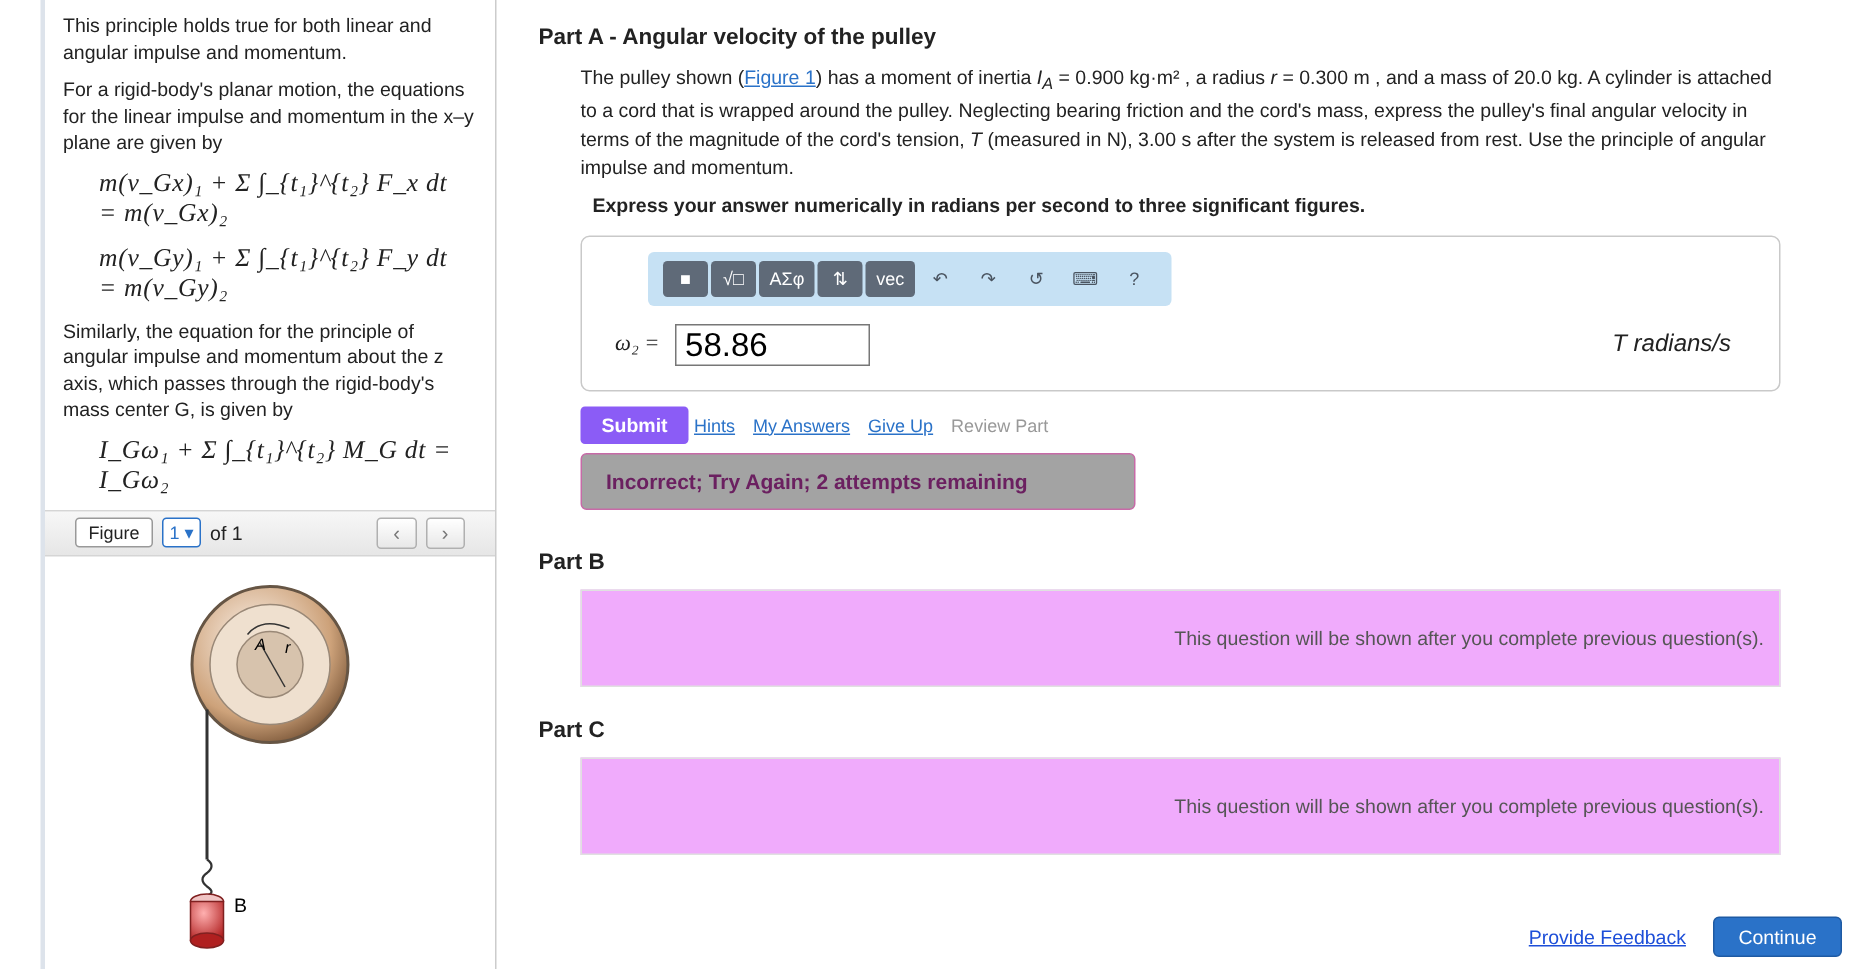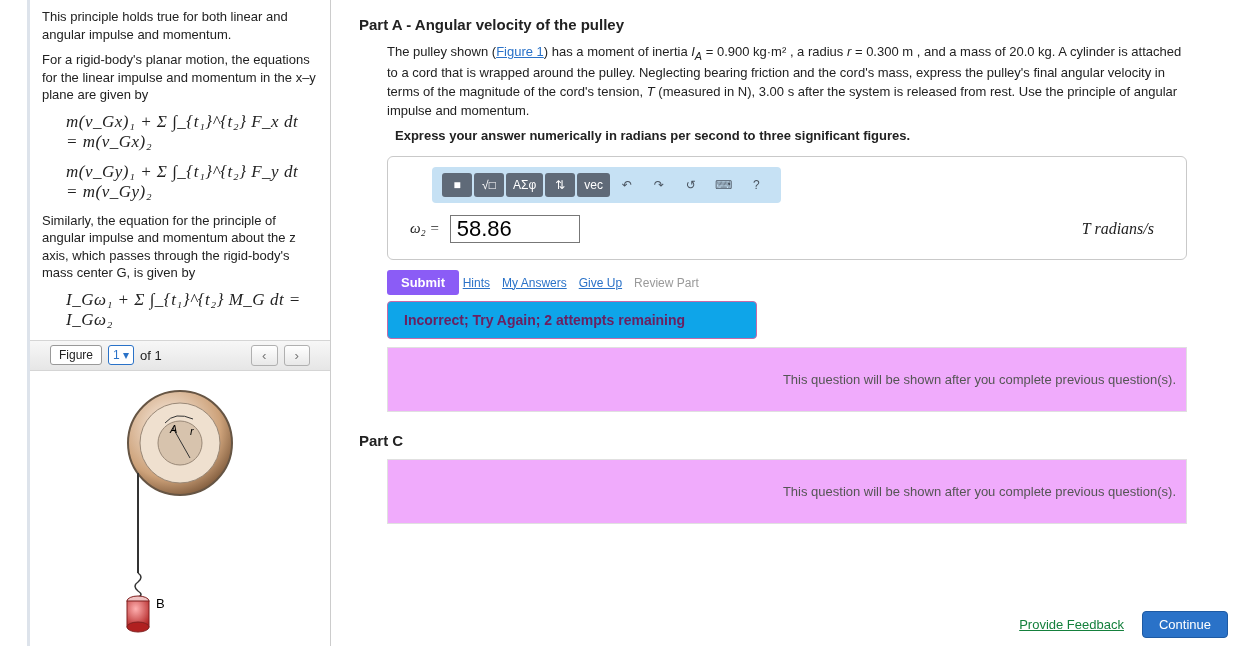--- a/index.html
+++ b/index.html
@@ -20,30 +20,30 @@
   .ptext { margin: 0 0 6px 28px; line-height:1.45; max-width: 800px;}
   .ptext a { color:#2a72c8; text-decoration: underline; }
   .bold { font-weight:bold;margin-left:36px; }
   .answerbox { border:1px solid #c9c9c9; border-radius:6px; margin: 10px 0 6px 28px; padding: 10px 14px 16px 14px; max-width: 800px;}
   .toolbar { display:inline-flex; align-items:center; gap:2px; background:#c6e1f4; border-radius:4px; padding:6px 10px; margin: 0 0 12px 30px;}
   .tb { background:#5f6a78; color:#fff; border:none; border-radius:3px; padding:3px 7px; font-size:12px; cursor:pointer; display:flex; align-items:center; justify-content:center; min-width:30px; height:24px;}
   .tb.lite { background:transparent; color:#4a5460;}
   .ansrow { display:flex; align-items:center; gap:10px; margin-left: 8px;}
   .omega { font-style: italic; font-family:"Times New Roman",serif; font-size:15px;}
   .ansinput { font-size:22px; padding:0 6px; width:130px; border:1px solid #777;}
-  .unit { font-style: italic; font-family:Liberation Serif, serif; font-size:16px; margin-left:auto; padding-right:18px;}
+  .unit { font-style: italic; font-family:Liberation Sans, sans-serif; font-size:16px; margin-left:auto; padding-right:18px;}
   .actionrow { margin: 10px 0 6px 28px;}
   .submit { background:#8b5cf6; color:#fff; border:none; border-radius:3px; padding:5px 14px; font-size:13px; font-weight:bold; cursor:pointer;}
   .linkbar { display:inline-flex; gap:12px; margin-left:0; font-size:12px;}
   .linkbar a { color:#2a72c8; text-decoration: underline; cursor:pointer;}
   .linkbar .grey { color:#999; text-decoration:none; cursor:default;}
-  .incorrect { margin: 6px 0 0 28px; border:1px solid #c76aa7; background:#0ea5e9; border-radius:4px; padding:10px 16px; color:#6b2060; font-size:14px; font-weight:bold; max-width:370px;}
+  .incorrect { margin: 6px 0 0 28px; border:1px solid #c76aa7; background:#a3a3a3; border-radius:4px; padding:10px 16px; color:#6b2060; font-size:14px; font-weight:bold; max-width:370px;}
   .lockedbox { border:1px solid #e0e0e0; background:#f0abfc; border-radius:0; margin: 8px 0 0 28px; max-width: 800px; padding: 24px 10px; text-align:right; color:#555;}
   .footer { position:absolute; right:20px; bottom:8px; display:flex; align-items:center; gap:18px;}
-  .footer a { color:#15803d; text-decoration: underline; cursor:pointer;}
+  .footer a { color:#1d4ed8; text-decoration: underline; cursor:pointer;}
   .continue { background:#2a72c8; border:1px solid #1e5aa3; color:#fff; border-radius:4px; padding:5px 16px; font-size:13px; cursor:pointer;}
 </style>
 </head>
 <body>
 
 <div class="wrap">
   <div class="left">
     <p>This principle holds true for both linear and angular impulse and momentum.</p>
     <p>For a rigid-body's planar motion, the equations for the linear impulse and momentum in the x–y plane are given by</p>
     <span class="eqimg">m(v_Gx)₁ + Σ ∫_{t₁}^{t₂} F_x dt = m(v_Gx)₂</span>
@@ -122,20 +122,21 @@
       <span class="linkbar">
         <a>Hints</a>
         <a>My Answers</a>
         <a>Give Up</a>
         <a class="grey">Review Part</a>
       </span>
     </div>
 
     <div class="incorrect">Incorrect; Try Again; 2 attempts remaining</div>
 
+    <h3 class="parthdr" style="margin-top:26px">Part B</h3>
     <div class="lockedbox">This question will be shown after you complete previous question(s).</div>
 
     <h3 class="parthdr" style="margin-top:20px">Part C</h3>
     <div class="lockedbox">This question will be shown after you complete previous question(s).</div>
 
     <div class="footer">
       <a>Provide Feedback</a>
       <button class="continue">Continue</button>
     </div>
   </div>

